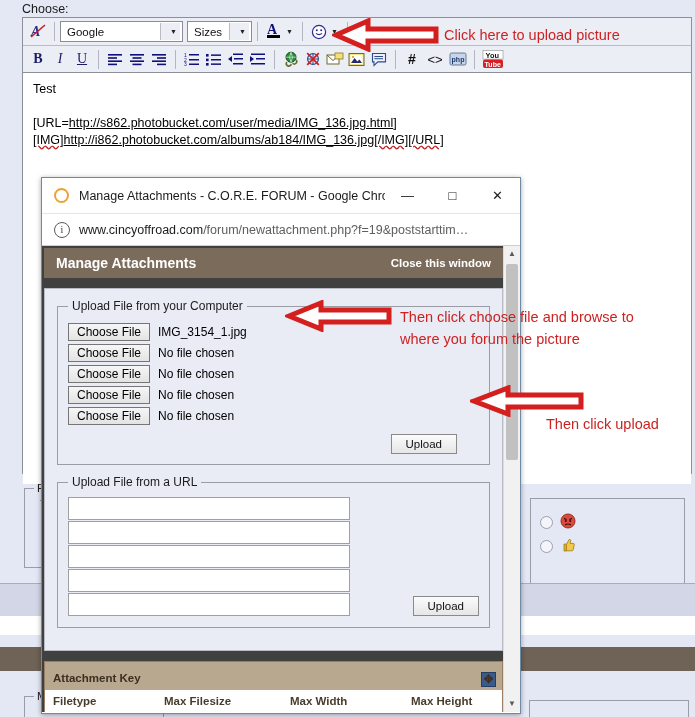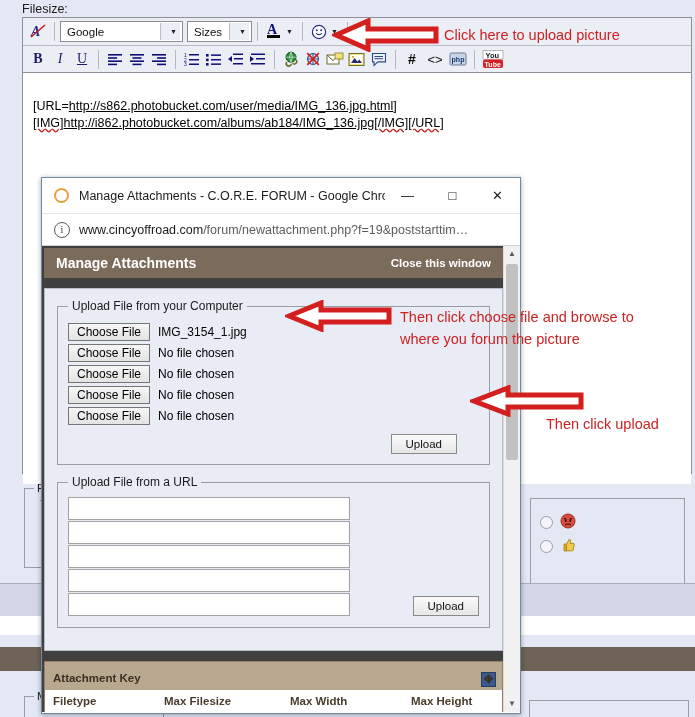--- a/index.html
+++ b/index.html
@@ -100,21 +100,21 @@
       background:#c1c1c1;border-radius:2px;cursor:pointer;}
   
   .anno{position:absolute;color:#cc2222;font-size:14.5px;line-height:20px;white-space:pre;}
   .arrow{position:absolute;}
 </style>
 </head>
 <body>
 
 <div id="bg-page">
 
-  <div class="msg-label">Filesize:</div>
+  <div class="msg-label">Choose:</div>
 
   <div class="editor-outer">
 
     <div class="toolbar">
       <div class="tb-row">
         <div class="icobtn">
           <svg width="17" height="17" viewBox="0 0 17 17">
             <text x="1" y="13" font-family="Liberation Serif, serif" font-size="14" font-weight="bold" fill="#2b2b8f" font-style="italic">A</text>
             <line x1="1" y1="14" x2="15" y2="2" stroke="#c02020" stroke-width="1.6"></line>
           </svg>
@@ -292,20 +292,21 @@
             <rect x="2" y="0.5" width="20" height="8.6" fill="#fff" stroke="#9a9a9a" stroke-width=".7"></rect>
             <text x="4.5" y="7.6" font-size="7.4" font-family="Liberation Sans, sans-serif" font-weight="bold" fill="#111">You</text>
             <rect x="2" y="9.6" width="20" height="8.4" rx="2" fill="#d81f26"></rect>
             <text x="3.6" y="16.6" font-size="7" font-family="Liberation Sans, sans-serif" font-weight="bold" fill="#fff">Tube</text>
           </svg>
         </div>
       </div>
     </div>
 
     <div class="msgbody">
+      <div>Test</div>
       <div style="height:17px">&nbsp;</div>
       <div><span>[URL=</span><span class="sp-url lnk">http://s862.photobucket.com/user/media/IMG_136.jpg.html</span><span>]</span></div>
       <div><span class="sp-url">[IMG]</span><span class="sp-url lnk">http://i862.photobucket.com/albums/ab184/IMG_136.jpg</span><span class="sp-url">[/IMG][/URL]</span></div>
     </div>
   </div>
 
   <fieldset class="bg-fs" style="left:22px;top:482px;width:88px;height:72px;">
     <legend>Po</legend>
     <div style="font-size:11.5px;padding-left:6px;color:#333">Yo</div>
     <div style="font-size:11.5px;padding-left:12px;color:#888;margin-top:6px">(</div>

